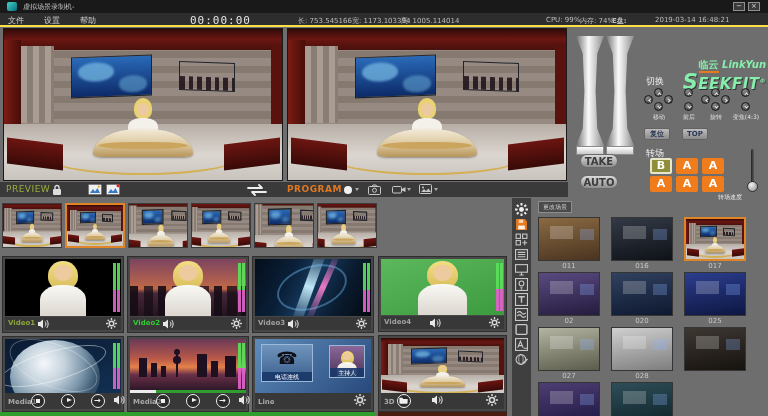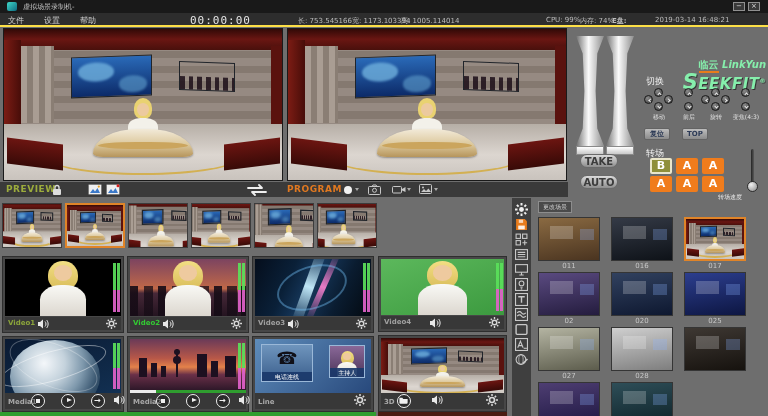--- a/index.html
+++ b/index.html
@@ -55,21 +55,21 @@
   .ss-anchor .hair{left:22%;top:0;width:56%;height:50%;background:#e9d271;border-radius:50% 50% 42% 42%;}
   .ss-anchor .head{left:33%;top:11%;width:35%;height:31%;background:#ecca9f;border-radius:50%;}
   .ss-anchor .body{left:6%;bottom:0;width:88%;height:52%;background:#f3f1ea;border-radius:42% 42% 18% 18%;}
   .ss-desk{left:32%;width:36%;bottom:15%;height:19%;background:linear-gradient(180deg,#f2ead9,#dcc89c 55%,#b6955c);
            border-radius:45% 45% 10% 10%/85% 85% 12% 12%;box-shadow:0 1px 2px rgba(0,0,0,.35);}
   .ss-desk i{position:absolute;left:5%;right:5%;top:48%;height:22%;background:#cba55d;border-radius:50%/65%;}
 
   
   .pvbar{position:absolute;left:0;top:182px;width:568px;height:15px;background:#3a3a3a;}
   .pvbar>*{position:absolute;}
-  .pv-label{left:6px;top:0;font-size:9px;font-weight:bold;color:#9cac3c;line-height:15px;letter-spacing:.5px;}
+  .pv-label{left:6px;top:0;font-size:9px;font-weight:normal;color:#9cac3c;line-height:15px;letter-spacing:.5px;}
   .pg-label{left:287px;top:0;font-size:9px;font-weight:bold;color:#e07820;line-height:15px;letter-spacing:.5px;}
   .ic-lock{left:52px;top:2px;} .ic-img1{left:88px;top:2px;} .ic-img2{left:106px;top:2px;}
   .ic-swap{left:244px;top:2px;}
   .ic-rec{left:344px;top:4px;width:8px;height:8px;border-radius:50%;background:#f2f2f2;}
   .caret{width:0;height:0;border-left:2.5px solid transparent;border-right:2.5px solid transparent;border-top:3.5px solid #aaa;top:6px;}
   .c1{left:355px;} .c2{left:407px;} .c3{left:434px;}
   .ic-cam{left:368px;top:2px;} .ic-camc{left:392px;top:3px;} .ic-pic{left:419px;top:2px;}
 
   
   .rpanel{position:absolute;left:570px;top:28px;width:198px;height:168px;}

